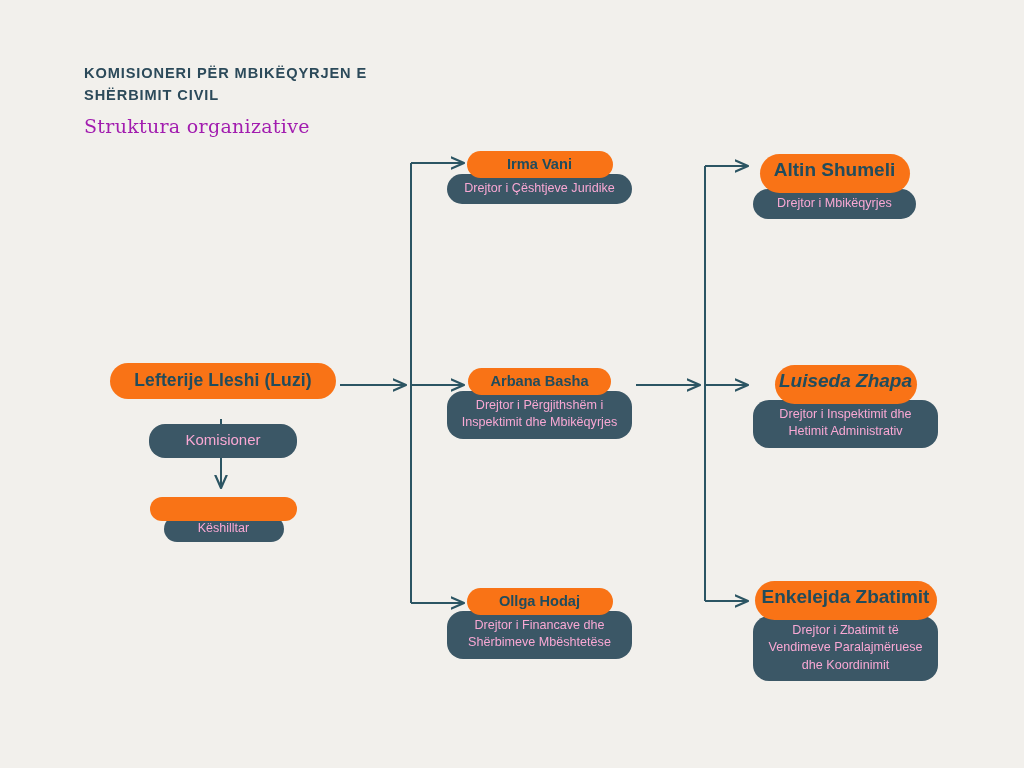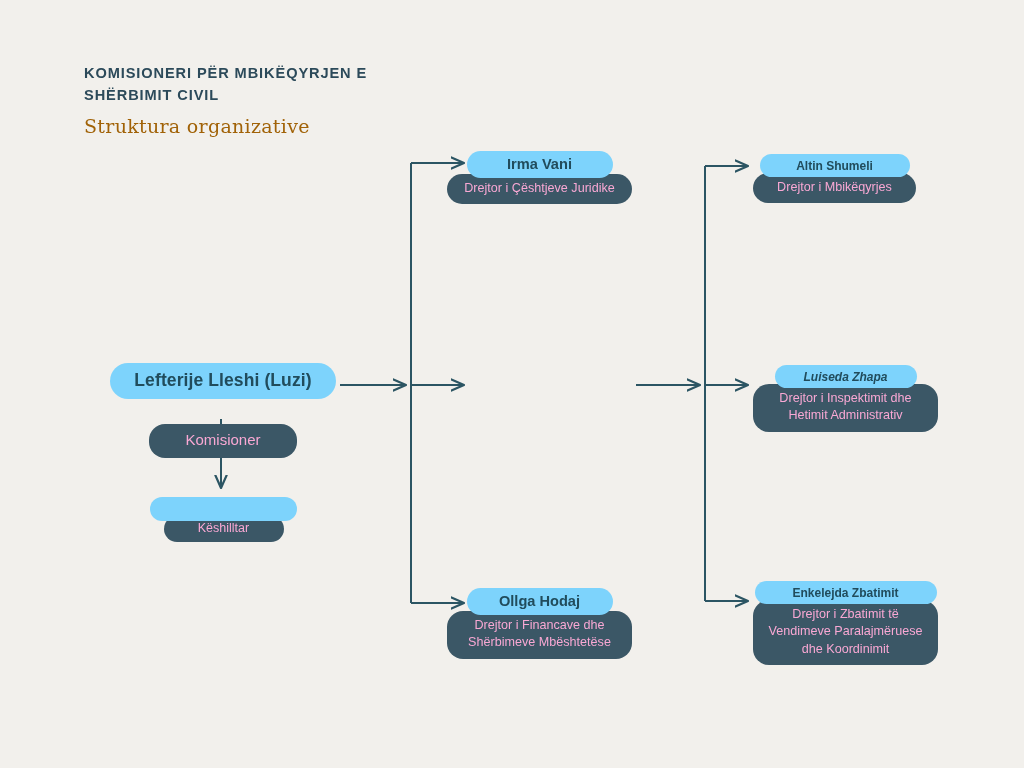--- a/index.html
+++ b/index.html
@@ -34,36 +34,36 @@
     line-height: 1.52;
     color: #2c4a5a;
     text-transform: uppercase;
     margin: 0;
     white-space: pre-line;
   }
   .org-subtitle {
     font-family: "DejaVu Serif", "Liberation Serif", serif;
     font-size: 19px;
     font-weight: normal;
-    color: #a16207;
+    color: #a21caf;
     margin: 9px 0 12px 0;
     letter-spacing: 0.3px;
   }
 
   
   .node {
     position: absolute;
     display: flex;
     flex-direction: column;
     align-items: center;
   }
   .name-pill {
     position: relative;
     z-index: 2;
-    background: #7dd3fc;
+    background: #f97316;
     color: #214c5c;
     border-radius: 999px;
     font-weight: bold;
     text-align: center;
     box-sizing: border-box;
     white-space: nowrap;
   }
   .role-pill {
     position: relative;
     z-index: 1;
@@ -121,22 +121,22 @@
   #node-irma .name-pill { width: 146px; }
   #node-irma .role-pill { width: 185px; }
   #node-arbana { top: 368px; }
   #node-arbana .name-pill { width: 143px; }
   #node-ollga { top: 588px; }
   #node-ollga .name-pill { width: 146px; }
 
   
   .col-right { left: 753px; }
   .col-right .name-pill {
-    padding: 5px 0 4px;
-    font-size: 12px;
+    padding: 5px 0 12px;
+    font-size: 19px;
   }
   .col-right .role-pill {
     width: 185px;
     padding: 6px 9px 7px;
     font-size: 12.6px;
     margin-top: -4px;
   }
   #node-altin { top: 154px; }
   #node-altin .name-pill { width: 150px; }
   #node-altin .role-pill { width: 163px; }
@@ -202,20 +202,24 @@
   <div class="node" id="node-kesh">
     <div class="name-pill"></div>
     <div class="role-pill">Këshilltar</div>
   </div>
 
   <div class="node col-mid" id="node-irma">
     <div class="name-pill">Irma Vani</div>
     <div class="role-pill">Drejtor i Çështjeve Juridike</div>
   </div>
 
+  <div class="node col-mid" id="node-arbana">
+    <div class="name-pill">Arbana Basha</div>
+    <div class="role-pill">Drejtor i Përgjithshëm i Inspektimit dhe Mbikëqyrjes</div>
+  </div>
 
   <div class="node col-mid" id="node-ollga">
     <div class="name-pill">Ollga Hodaj</div>
     <div class="role-pill">Drejtor i Financave dhe Shërbimeve Mbështetëse</div>
   </div>
 
   <div class="node col-right" id="node-altin">
     <div class="name-pill">Altin Shumeli</div>
     <div class="role-pill">Drejtor i Mbikëqyrjes</div>
   </div>

